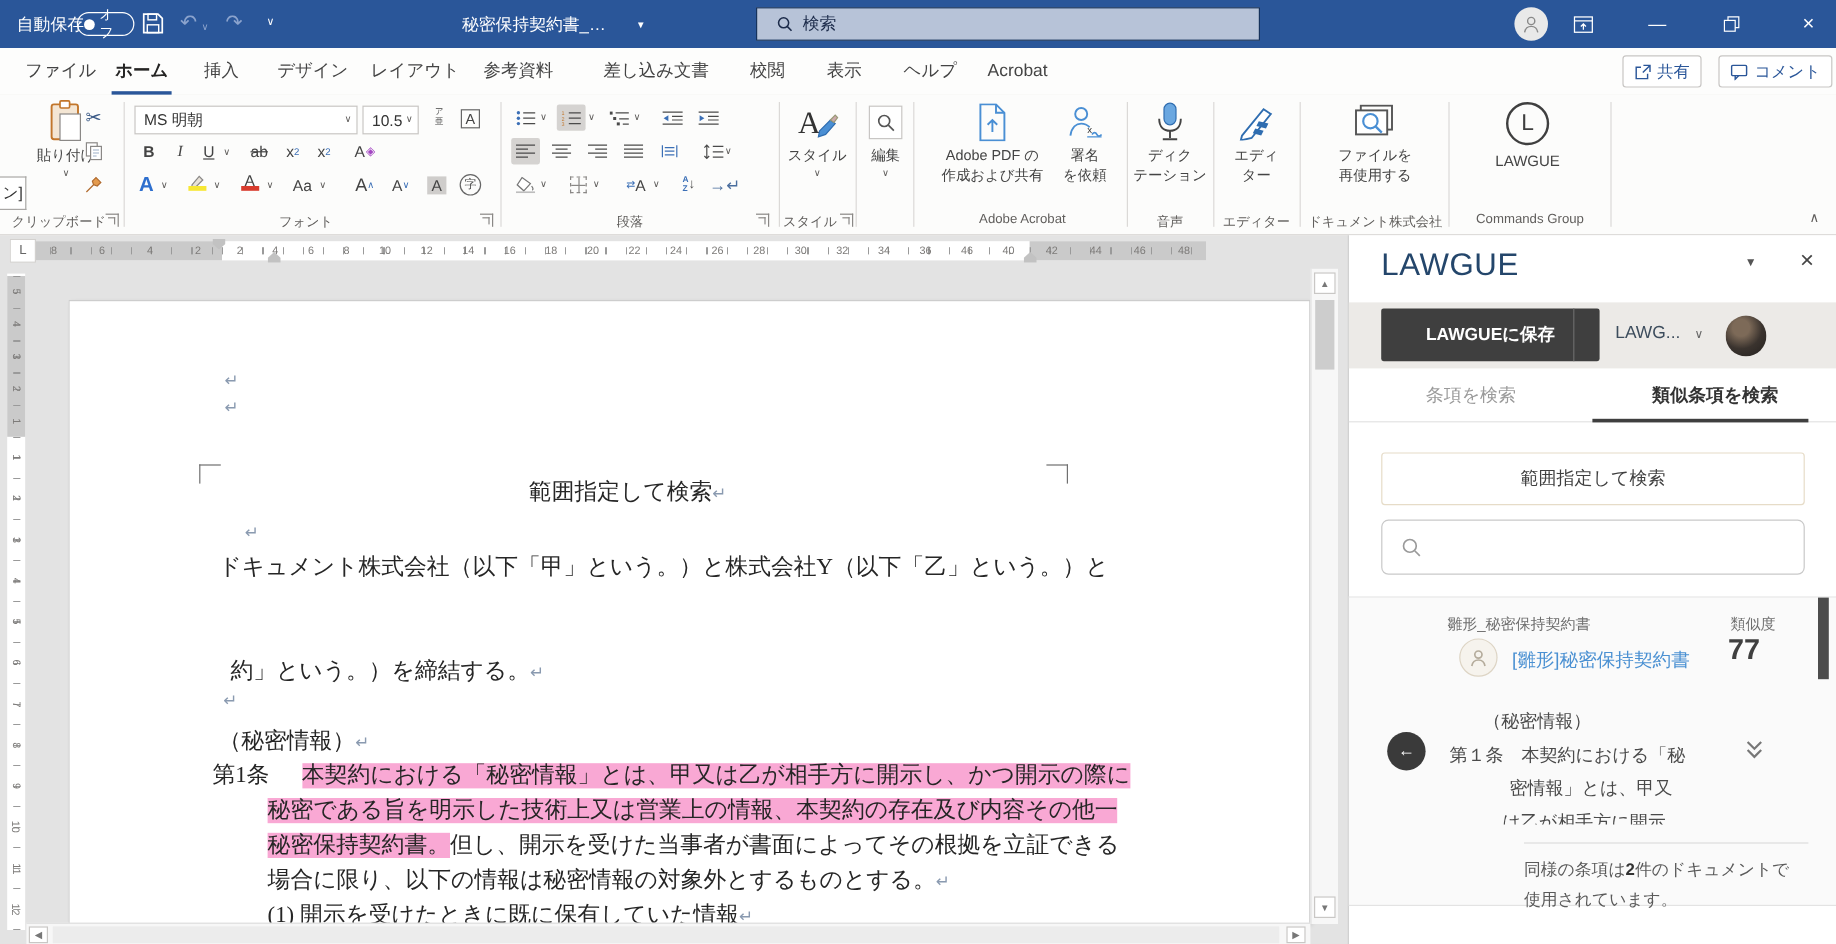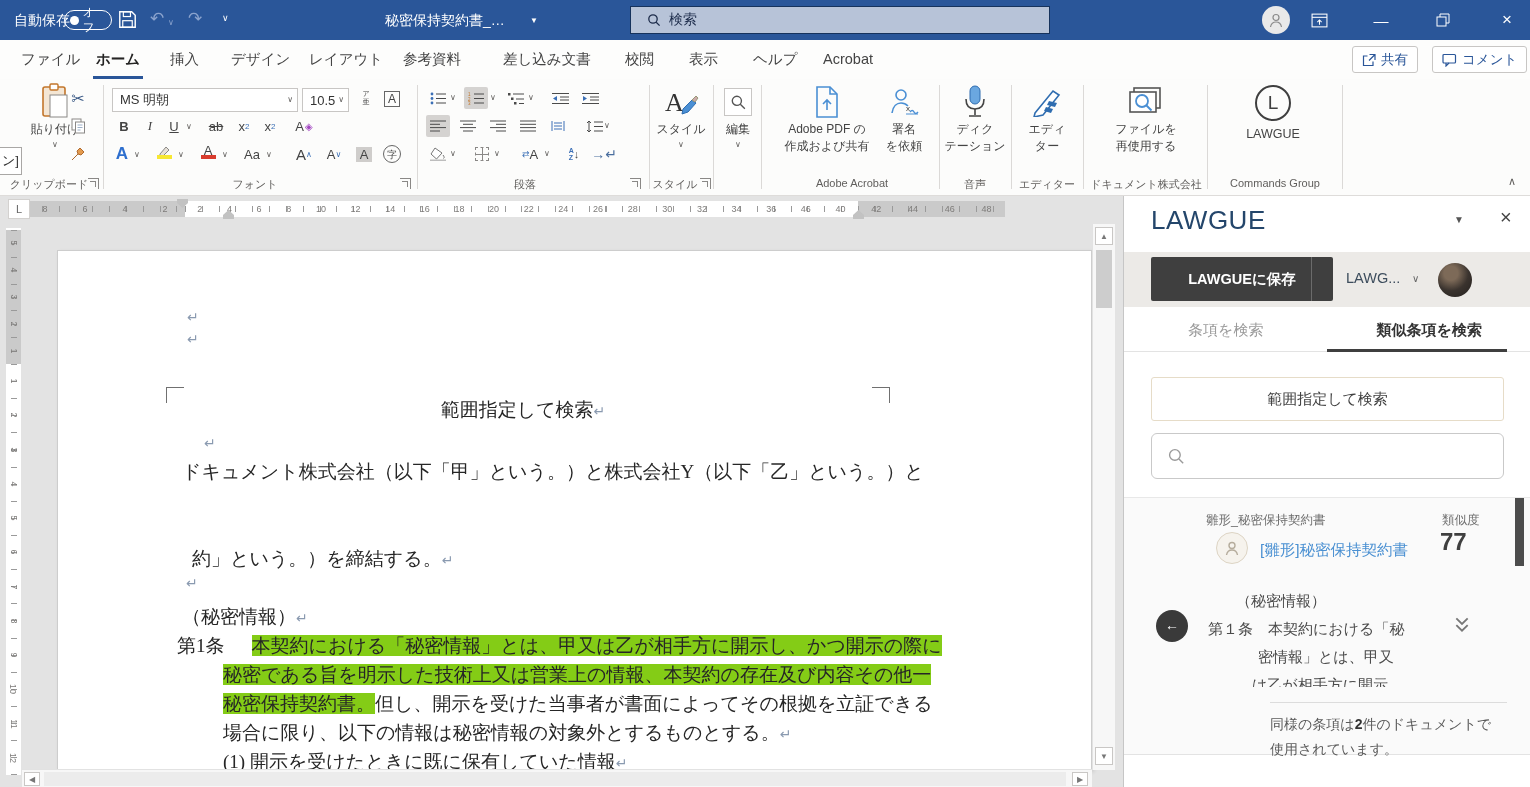--- a/index.html
+++ b/index.html
@@ -45,21 +45,21 @@
 .vseg{position:absolute;left:0;width:15px;overflow:hidden}
 .vseg.gray{background:#cacaca}
 .vticks{position:absolute;top:0;bottom:0;left:5px;width:6px}
 .vnums{position:absolute;inset:0;display:flex;flex-direction:column;justify-content:space-around;align-items:center}
 .vnums span{font-size:9px;color:#7d7b79;transform:rotate(90deg)}
 
 #docarea{position:absolute;left:22px;top:224px;width:1070px;height:546px;background:#e3e3e3}
 #page{position:absolute;left:57px;top:250px;width:1035px;height:520px;background:#fff;border:1px solid #cdcdcd;box-shadow:2px 2px 4px rgba(0,0,0,.12);font-family:"Liberation Serif","DejaVu Serif",serif;color:#262626;font-size:19px;z-index:2;overflow:hidden}
 .docline{position:absolute;white-space:nowrap}
 .pm{color:#8a9ab0;font-size:14px;font-family:"Liberation Sans",sans-serif}
-.hl{background:#84cc16}
+.hl{background:#f9a8d4}
 .cropmark{position:absolute;width:18px;height:16px}
 
 #vscroll{position:absolute;left:1092px;top:224px;width:23px;height:546px;background:#f7f7f7;border-left:1px solid #e2e2e2;z-index:3}
 #hscroll{position:absolute;left:22px;top:769px;width:1070px;height:18px;background:#f7f7f7;border-top:1px solid #e2e2e2;z-index:3}
 .scbtn{position:absolute;background:#fff;border:1px solid #c9c7c5;color:#777;font-size:8px;display:flex;align-items:center;justify-content:center}
 
 #panel{position:absolute;left:1123px;top:196px;width:407px;height:591px;background:#fff;border-left:1px solid #c6c6c6;z-index:10}
 #panel-title{position:absolute;left:27px;top:9px;font-size:26px;color:#24466b;letter-spacing:.5px}
 #panel-band{position:absolute;left:0;top:56px;width:407px;height:55px;background:#eceae7}
 #save-btn{position:absolute;left:27px;top:5px;width:182px;height:44px;background:#3f3f3f;border-radius:2px;color:#fff;font-size:14.5px;font-weight:bold;text-align:center;line-height:44px}

